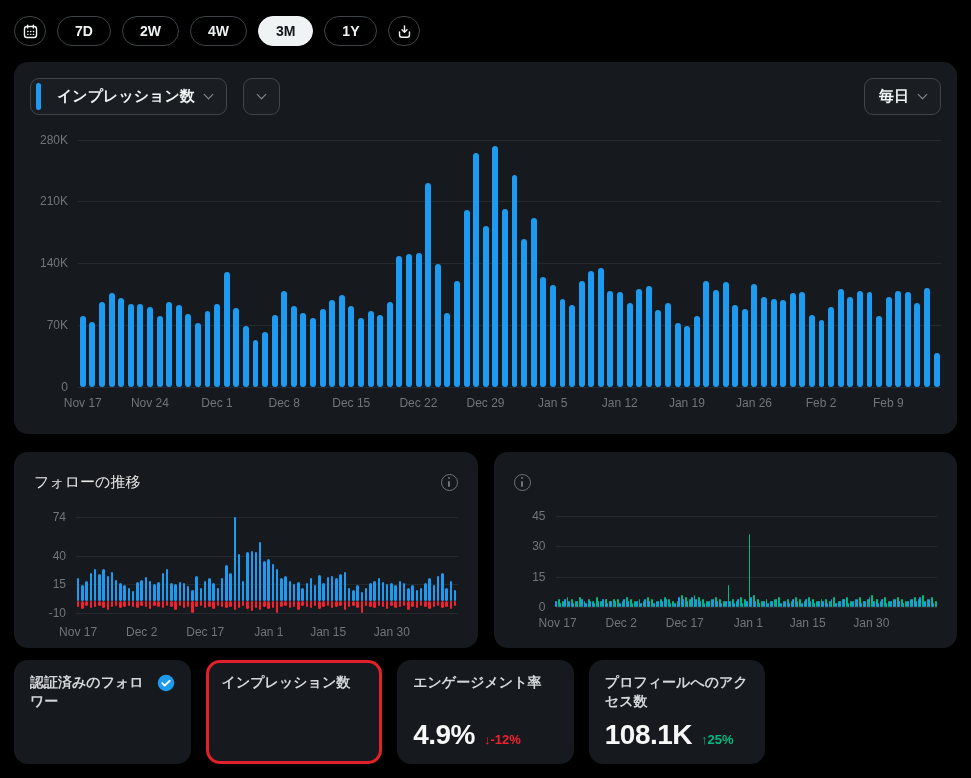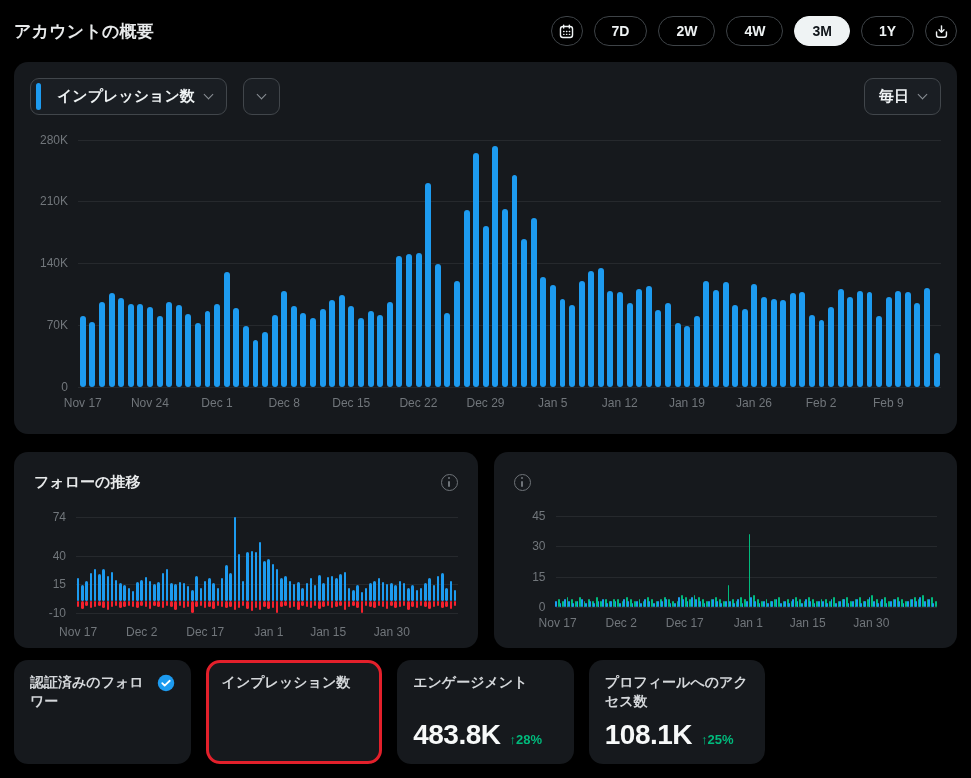--- a/index.html
+++ b/index.html
@@ -62,21 +62,21 @@
   #chart-follows .y-axis { width:42px; height:106px; }
   #chart-follows .plot { height:106px; }
   #chart-follows .pos-layer .vbar,#chart-follows .neg-layer .vbar { width:58%; }
   #chart-posts .y-axis { width:42px; height:97px; }
   #chart-posts .plot { height:97px; }
 
   
   .mid-row { display:grid; grid-template-columns:1fr 1fr; gap:16px; margin-bottom:12px; }
   .small-card { height:196px; padding:16px 20px; }
   .sc-head { display:flex; align-items:center; justify-content:space-between; height:28px; }
-  .sc-title { font-size:15px; font-weight:700; }
+  .sc-title { font-size:15px; font-weight:400; }
   .info-icon { width:17px; height:17px; border:1.5px solid #6e7378; border-radius:50%; position:relative; flex:none; }
   .info-icon::before { content:""; position:absolute; top:2.5px; left:50%; transform:translateX(-50%);
     width:2px; height:2px; background:#6e7378; border-radius:50%; }
   .info-icon::after { content:""; position:absolute; bottom:2.5px; left:50%; transform:translateX(-50%);
     width:2px; height:6px; background:#6e7378; border-radius:1px; }
   .legend { display:flex; gap:18px; }
   .chip { display:inline-flex; align-items:center; gap:8px; height:27px; padding:0 11px;
     border:1px solid #3b4045; border-radius:8px; background:#1b1f24; font-size:14px; font-weight:700; cursor:pointer; }
   .chip-bar { width:4px; height:15px; border-radius:2px; }
 
@@ -92,21 +92,20 @@
   .stat-suffix { font-size:15px; font-weight:700; color:#71767b; }
   .stat-change { font-size:13px; font-weight:700; white-space:nowrap; }
   .up { color:#00ba7c; } .down { color:#f4212e; }
 </style>
 </head>
 <body>
 
 <div class="page">
 
   <div class="hdr">
-    <h1>アカウントの概要</h1>
     <div class="ranges">
       <button class="pill icon-pill">
         <span>
           <svg width="17" height="17" viewBox="0 0 24 24" fill="none" stroke="#eff3f4" stroke-width="2" stroke-linecap="round">
             <rect x="3.5" y="5" width="17" height="15.5" rx="3.5"></rect>
             <path d="M8 3v4M16 3v4"></path>
             <path d="M8 12h.5M12 12h.5M16 12h.5M8 16h.5M12 16h.5M16 16h.5"></path>
           </svg>
         </span>
       </button>
@@ -1435,30 +1434,30 @@
         </span>
       </div>
     </div>
 
     <div class="card stat-card highlight">
       <div class="title-row">
         <div class="stat-title">インプレッション数</div>
       </div>
     </div>
 
-
     <div class="card stat-card">
       <div class="title-row">
-        <div class="stat-title">エンゲージメント</div>
+        <div class="stat-title">エンゲージメント率</div>
       </div>
       <div class="stat-value-row">
-        <span class="stat-value">483.8K</span>
-        <span class="stat-change up">↑28%</span>
+        <span class="stat-value">4.9%</span>
+        <span class="stat-change down">↓-12%</span>
       </div>
     </div>
+
 
     <div class="card stat-card">
       <div class="title-row">
         <div class="stat-title">プロフィールへのアクセス数</div>
       </div>
       <div class="stat-value-row">
         <span class="stat-value">108.1K</span>
         <span class="stat-change up">↑25%</span>
       </div>
     </div>

